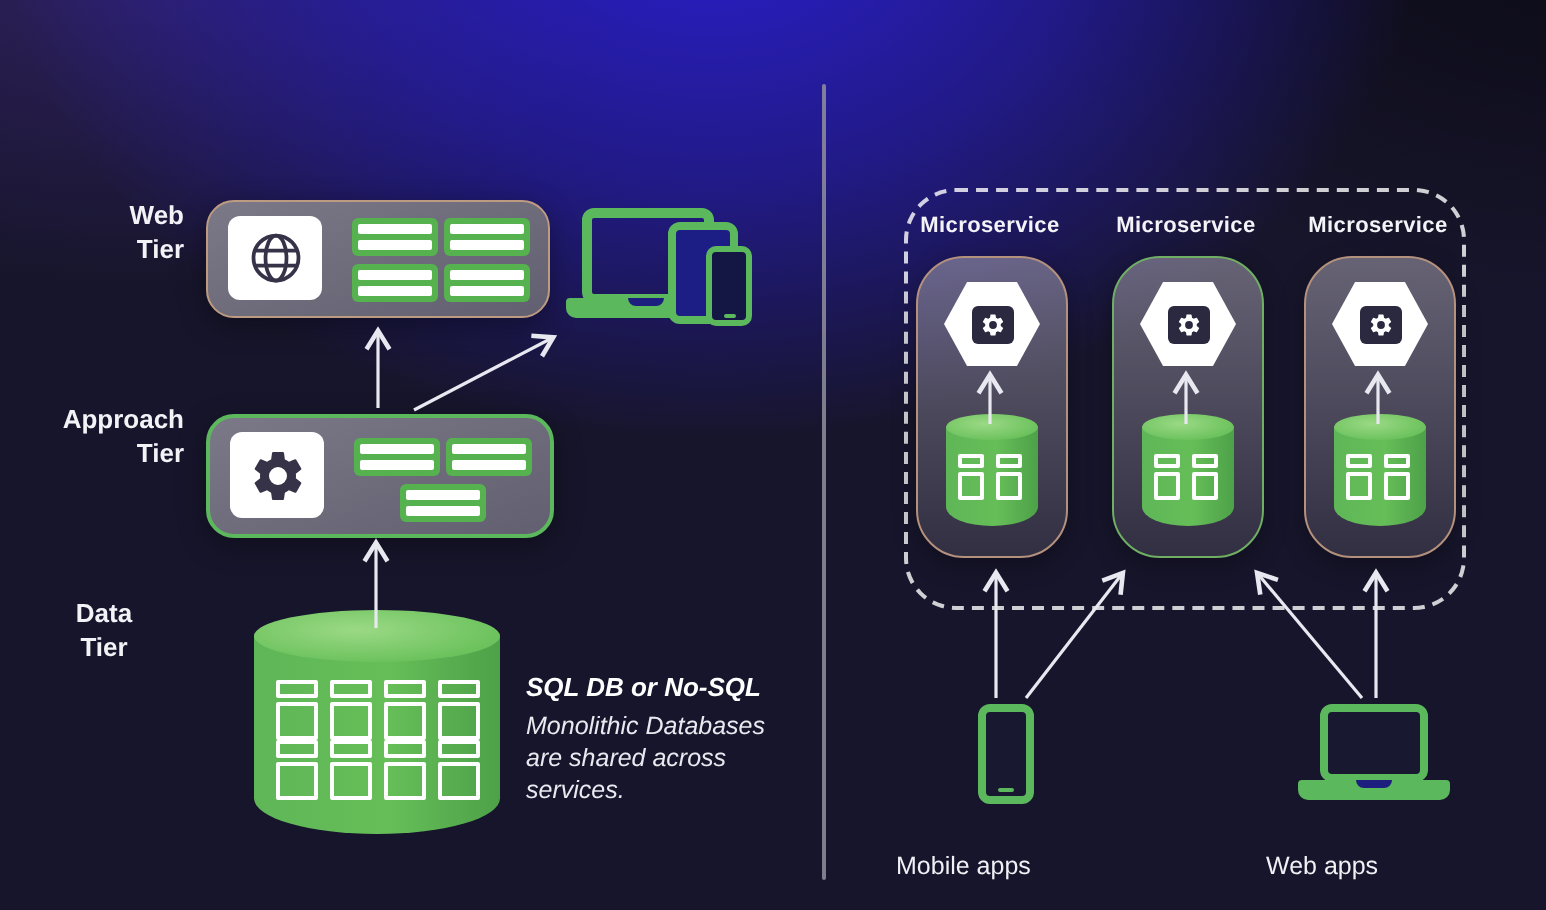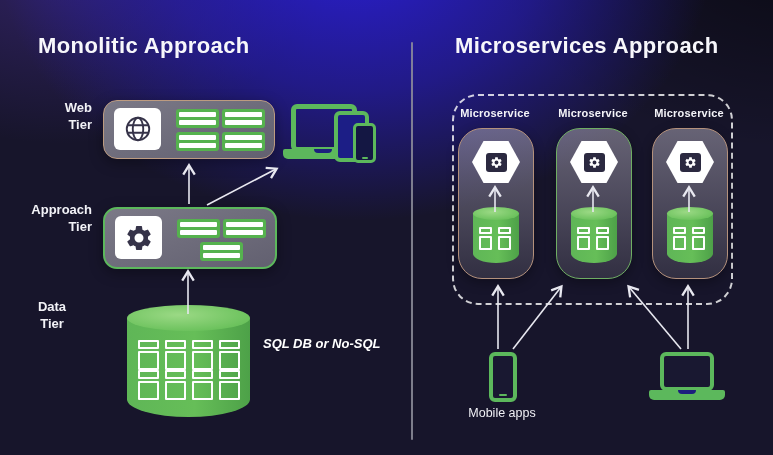--- a/index.html
+++ b/index.html
@@ -61,28 +61,27 @@
         box-shadow:0 4px 12px rgba(0,0,0,.3);}
   .pill.b-tan{border:1.5px solid #b4917c;}
   .pill.b-green{border:1.5px solid #6fae63;}
   .hex{position:absolute;left:50%;transform:translateX(-50%);top:12px;width:48px;height:42px;background:#fff;
        clip-path:polygon(0% 50%,24% 0%,76% 0%,100% 50%,76% 100%,24% 100%);
        display:flex;align-items:center;justify-content:center;}
   .hex-core{width:21px;height:19px;background:#2b2940;border-radius:3px;display:flex;align-items:center;justify-content:center;}
 
   .note-title{font-size:13px;font-weight:700;color:#fff;}
   .note-body{font-size:12.5px;line-height:16px;color:#e9e9f0;margin-top:4px;}
-  .dev-label{font-size:12.5px;color:#f0f0f5;text-align:center;}
+  .dev-label{font-size:12.5px;color:#f0f0f5;text-align:left;margin-top:20px;}
 </style>
 </head>
 <body>
 
 <div class="canvas">
 
-  <div class="abs panel-title" style="left:38px;top:33px;">Monolitic Approach</div>
 
   <div class="abs tier-label" style="left:12px;top:99px;">
     <div>Web</div>
     <div>Tier</div>
   </div>
 
   <div class="abs tierbox web" style="left:103px;top:100px;width:170px;height:57px;">
     <div class="whitecard" style="left:10px;top:7px;width:47px;height:42px;">
       <svg width="30" height="30" viewBox="0 0 24 24" fill="none" stroke="#363349" stroke-width="1.5">
         <circle cx="12" cy="12" r="9"></circle>
@@ -175,25 +174,25 @@
         <div class="bd"></div>
       </div>
     <div class="tbl" style="left:92px;top:52px;">
         <div class="hd"></div>
         <div class="bd"></div>
       </div>
   </div>
 
   <div class="abs" style="left:263px;top:336px;width:122px;font-style:italic;">
     <div class="note-title">SQL DB or No-SQL</div>
+    <div class="note-body">Monolithic Databases are shared across services.</div>
   </div>
 
   <div class="abs divider" style="left:411px;top:42px;height:398px;"></div>
 
-  <div class="abs panel-title" style="left:455px;top:33px;">Microservices Approach</div>
 
   <div class="abs dashed-box" style="left:452px;top:94px;width:277px;height:207px;"></div>
 
   <div class="abs ms-label" style="left:448px;top:107px;width:94px;">Microservice</div>
   <div class="abs ms-label" style="left:546px;top:107px;width:94px;">Microservice</div>
   <div class="abs ms-label" style="left:642px;top:107px;width:94px;">Microservice</div>
 
   <div class="pill b-tan" style="left:458px;top:128px;">
     <div class="hex">
       <div class="hex-core">
@@ -254,20 +253,21 @@
     </div>
   </div>
 
   <div class="abs slab" style="left:489px;top:352px;width:20px;height:42px;border:4px solid #5cb85c;background:#191831;border-radius:6px;">
     <span class="homebar" style="bottom:2px;width:8px;height:2px;"></span>
   </div>
   <div class="abs dev-label" style="left:448px;top:406px;width:108px;">Mobile apps</div>
 
   <div class="abs scr" style="left:660px;top:352px;width:46px;height:31px;border-width:4px;background:#191831;"></div>
   <div class="abs base" style="left:649px;top:390px;width:76px;height:10px;"></div>
+  <div class="abs dev-label" style="left:633px;top:406px;width:108px;">Web apps</div>
 
   <svg class="abs" style="left:0;top:0;pointer-events:none;" width="773" height="455" viewBox="0 0 773 455">
     <defs>
       <marker id="ah" viewBox="0 0 10 10" refX="7.5" refY="5" markerWidth="9" markerHeight="9" orient="auto">
         <path d="M1.5,1 L8,5 L1.5,9" fill="none" stroke="#e8e8f0" stroke-width="1.6"></path>
       </marker>
     </defs>
     <g stroke="#e8e8f0" stroke-width="1.6" fill="none">
       <line x1="189" y1="204" x2="189" y2="166" marker-end="url(#ah)"></line>
       <line x1="207" y1="205" x2="276" y2="169" marker-end="url(#ah)"></line>

